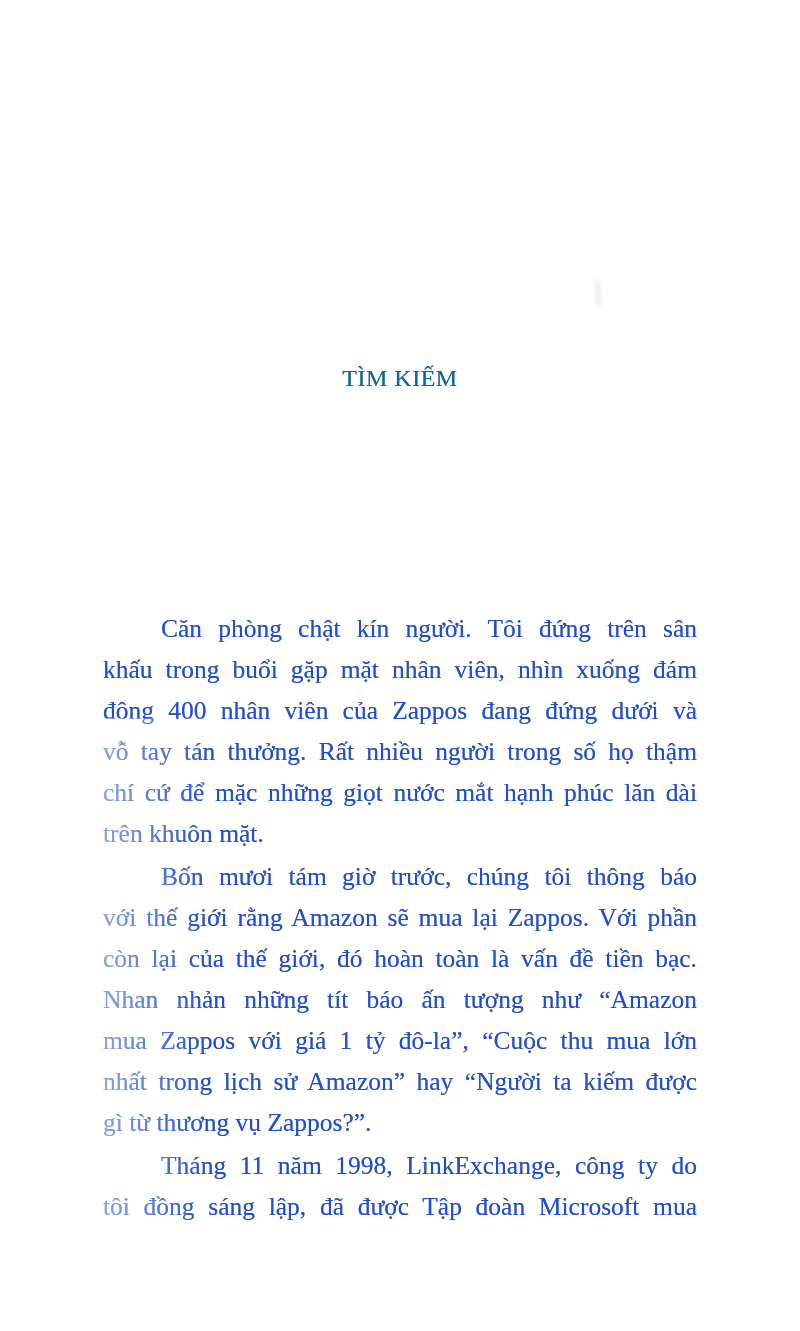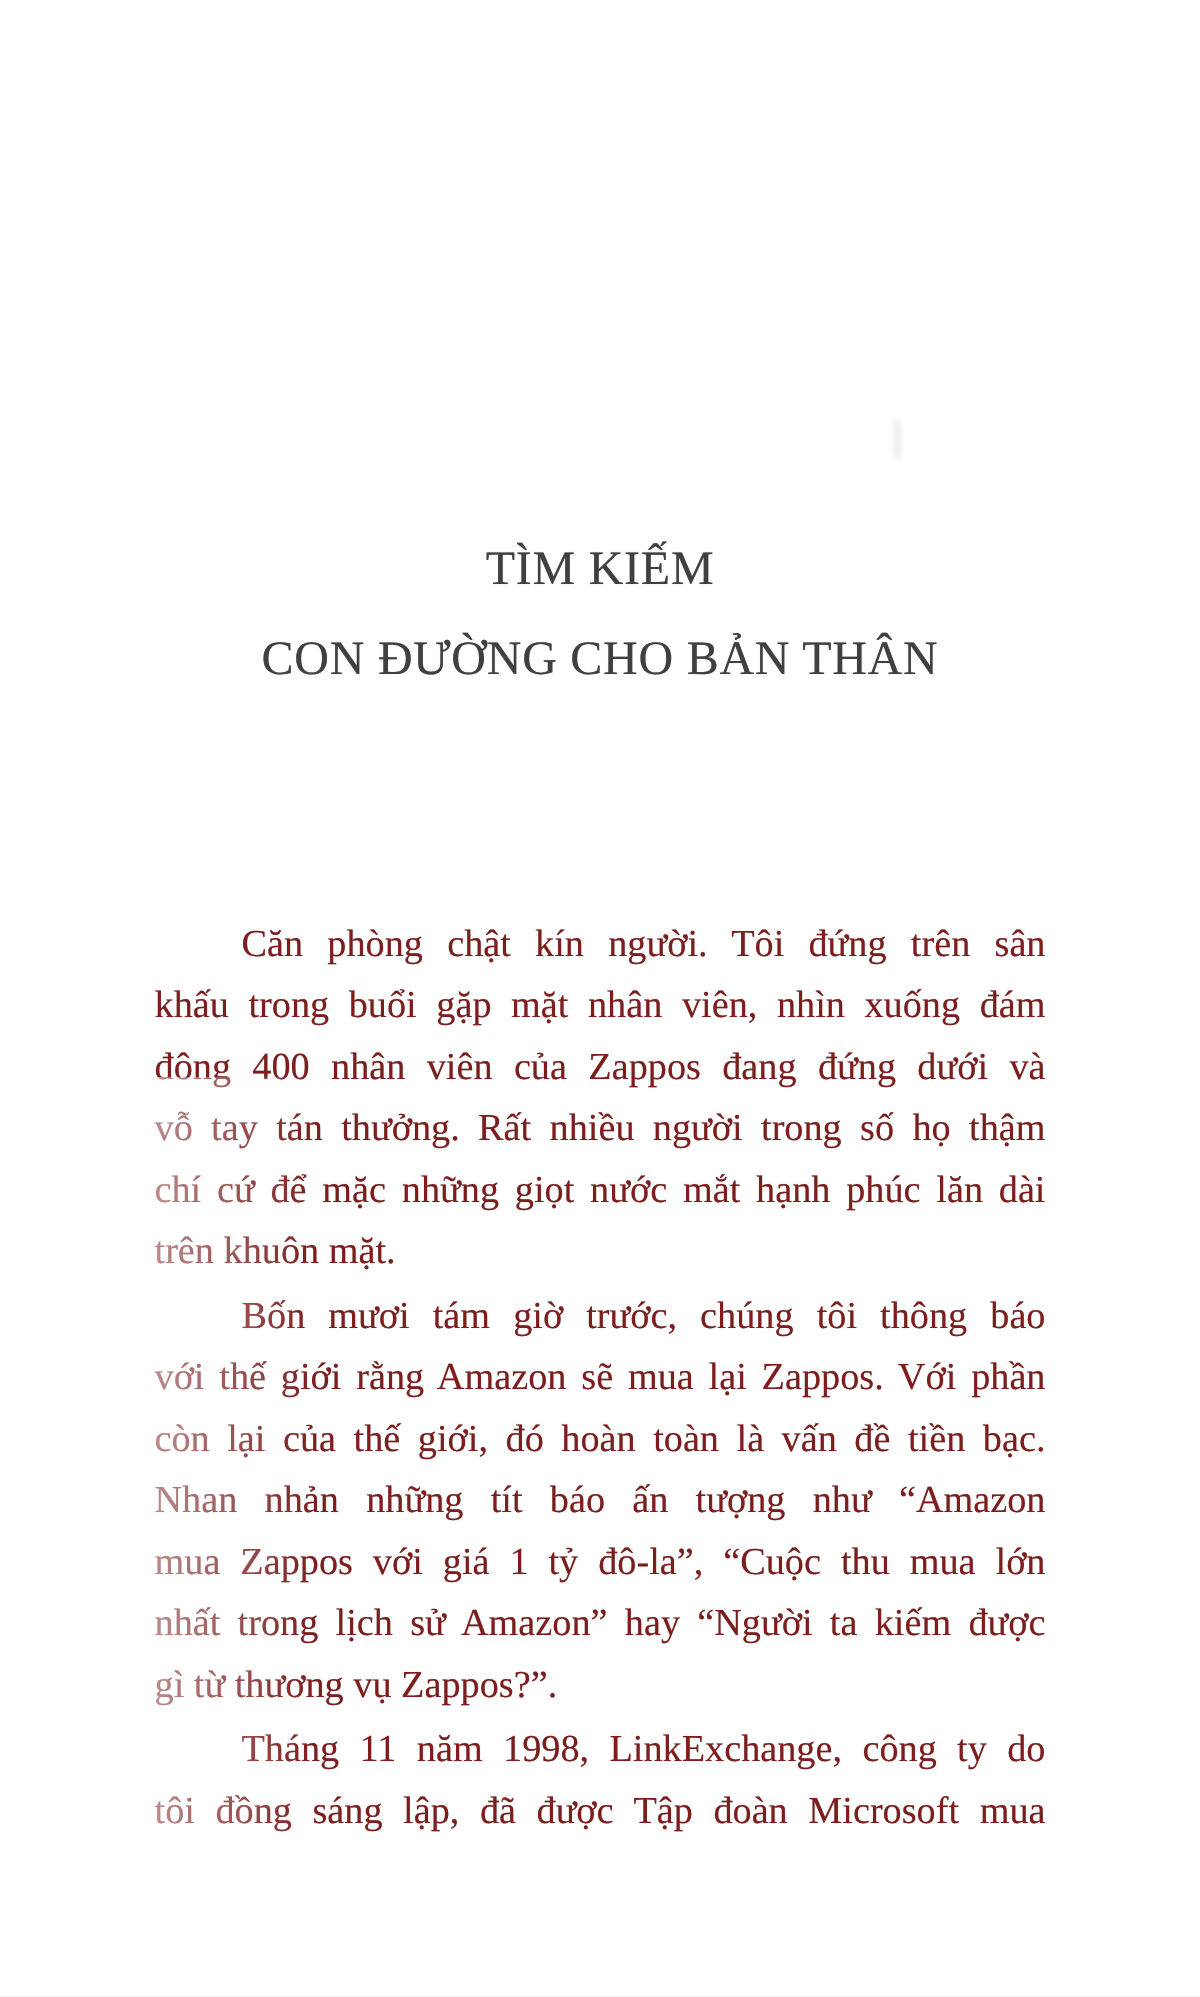--- a/index.html
+++ b/index.html
@@ -12,34 +12,34 @@
     overflow: hidden;
     font-family: "Liberation Serif", "DejaVu Serif", serif;
     color: #1f1f1f;
   }
   .chapter-title {
     position: absolute;
     top: 348px;
     left: 0;
     width: 800px;
     text-align: center;
-    font-size: 32px;
+    font-size: 24px;
     line-height: 60px;
     letter-spacing: 0.5px;
-    color: #404040;
+    color: #0369a1;
     text-shadow: 0 0 0.5px rgba(40,40,40,0.55);
   }
   .body-text {
     position: absolute;
     top: 608px;
     left: 103px;
     width: 594px;
     font-size: 25.5px;
     line-height: 41px;
-    color: #7f1d1d;
+    color: #1d4ed8;
     text-shadow: 0 0 0.5px rgba(40,40,40,0.5);
   }
   .para { margin: 0; }
   .para + .para { margin-top: 2px; }
   .line {
     text-align: justify;
     text-align-last: justify;
     white-space: normal;
   }
   .line.last { text-align-last: left; }
@@ -84,21 +84,20 @@
     pointer-events: none;
   }
 </style>
 </head>
 <body>
 
 <div class="page">
 
   <div class="chapter-title">
     <div>TÌM KIẾM</div>
-    <div>CON ĐƯỜNG CHO BẢN THÂN</div>
   </div>
 
 
   <div class="body-text">
       <div class="para">
         <div class="line indent">Căn phòng chật kín người. Tôi đứng trên sân</div>
         <div class="line">khấu trong buổi gặp mặt nhân viên, nhìn xuống đám</div>
         <div class="line">đông 400 nhân viên của Zappos đang đứng dưới và</div>
         <div class="line">vỗ tay tán thưởng. Rất nhiều người trong số họ thậm</div>
         <div class="line">chí cứ để mặc những giọt nước mắt hạnh phúc lăn dài</div>

